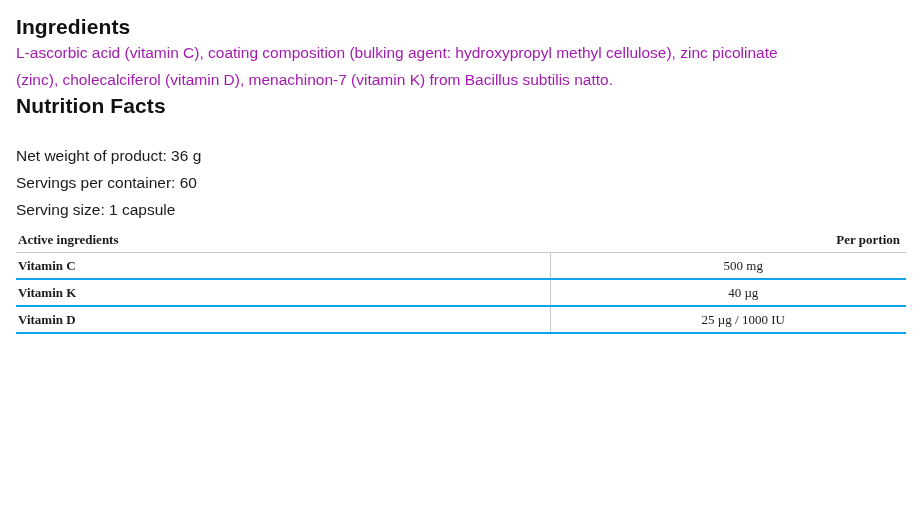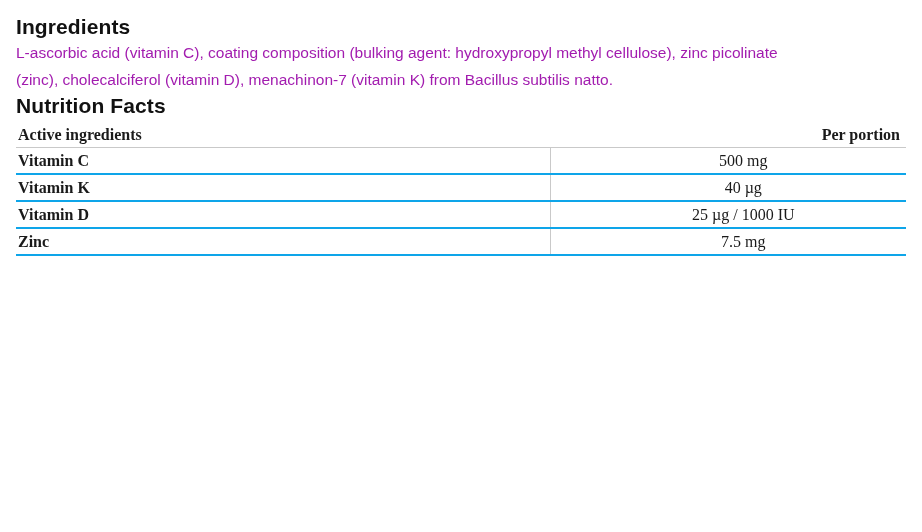--- a/index.html
+++ b/index.html
@@ -60,21 +60,21 @@
   table.nutrition-table {
     margin-top: 4px;
     border-collapse: collapse;
     width: 890px;
     table-layout: fixed;
     font-family: "Liberation Serif", serif;
   }
   table.nutrition-table th,
   table.nutrition-table td {
     padding: 1px 6px;
-    font-size: 16px;
+    font-size: 13px;
     line-height: 23px;
   }
   table.nutrition-table thead th {
     font-weight: bold;
     text-align: left;
     border-bottom: 1px solid #c9c9c9;
     padding-left: 2px;
   }
   table.nutrition-table thead th.col-value {
     text-align: right;
@@ -101,20 +101,25 @@
 
 <div class="page">
 
   <h2 class="section-title ingredients-title">Ingredients</h2>
 
   <p class="body-text para-1">L-ascorbic acid (vitamin C), coating composition (bulking agent: hydroxypropyl methyl cellulose), zinc picolinate (zinc), cholecalciferol (vitamin D), menachinon-7 (vitamin K) from Bacillus subtilis natto.</p>
 
 
   <h2 class="section-title nutrition-title">Nutrition Facts</h2>
 
+  <div class="facts-lines">
+    <div class="fact-line">Net weight of product: 36 g</div>
+    <div class="fact-line">Servings per container: 60</div>
+    <div class="fact-line">Serving size: 1 capsule</div>
+  </div>
 
   <table class="nutrition-table">
     <colgroup>
       <col class="name-col">
       <col class="value-col">
     </colgroup>
     <thead>
       <tr>
         <th class="col-name">Active ingredients</th>
         <th class="col-value">Per portion</th>
@@ -126,20 +131,16 @@
         <td class="col-value">500 mg</td>
       </tr>
       <tr>
         <td class="col-name">Vitamin K</td>
         <td class="col-value">40 µg</td>
       </tr>
       <tr>
         <td class="col-name">Vitamin D</td>
         <td class="col-value">25 µg / 1000 IU</td>
       </tr>
-      <tr>
-        <td class="col-name">Zinc</td>
-        <td class="col-value">7.5 mg</td>
-      </tr>
     </tbody>
   </table>
 
 </div>
 
 </body></html>

